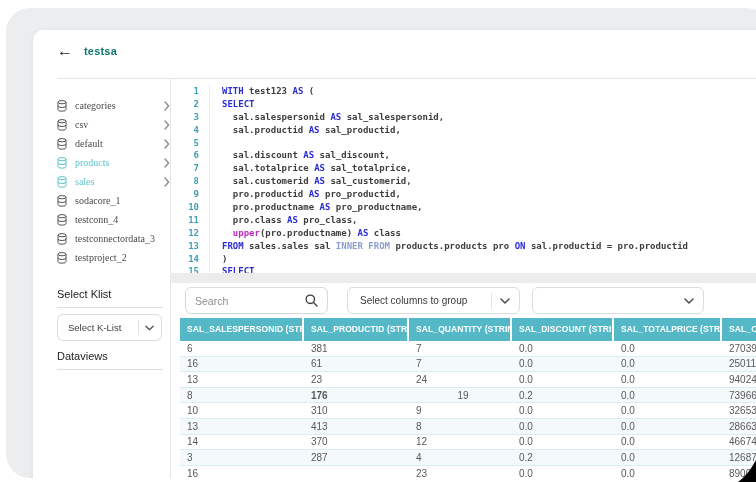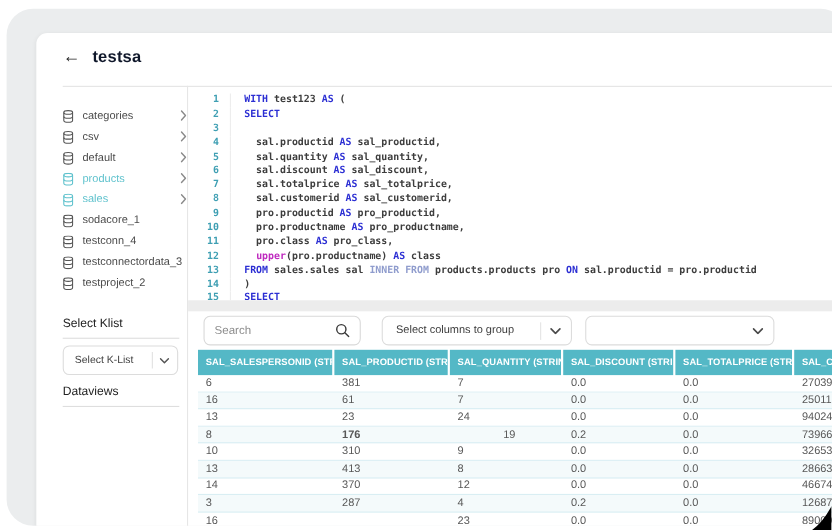--- a/index.html
+++ b/index.html
@@ -8,26 +8,26 @@
 
   .panel { position:absolute; left:6px; top:8px; width:764px; height:470px;
     background:#ebedee; border-radius:24px; overflow:hidden; }
 
   .card { position:absolute; left:27px; top:22px; right:-20px; bottom:-12px;
     background:#ffffff; border-radius:10px; box-shadow:0 1px 5px rgba(0,0,0,.07); }
 
   
   .hdr { position:absolute; left:24px; top:13px; display:flex; align-items:center; gap:11px; }
   .back { font-size:16px; color:#222; cursor:pointer; line-height:1; }
-  .title { font-size:15px; font-weight:700; color:#0f172a; letter-spacing:.2px; }
+  .title { font-size:11px; font-weight:700; color:#0f766e; letter-spacing:.2px; }
   .hdr-div { position:absolute; left:24px; right:0; top:48px; height:1px; background:#e4e4e4; }
 
   
   .side { position:absolute; left:24px; top:66px; width:113px; }
-  .side-item { height:19px; display:flex; align-items:center; cursor:pointer; }
+  .side-item { height:19px; display:flex; align-items:center; cursor:pointer;font-family:Liberation Serif, serif; }
   .side-item .db-ic { width:10px; height:12px; flex:none; display:flex; align-items:center; }
   .side-item .lbl { flex:1; margin-left:8px; font-size:10px; color:#4b4b4b;
     white-space:nowrap; overflow:hidden; }
   .side-item.active .lbl { color:#5fc2cd; }
   .side-item.active .db-ic svg { stroke:#5fc2cd; }
   .side-item .chev { width:6px; flex:none; }
   .sec-label { position:absolute; left:24px; font-size:11px; font-weight:400; color:#232323; }
   .sec-div { position:absolute; left:24px; width:106px; height:1px; background:#dedede; }
   .kdrop { position:absolute; left:24px; top:284px; width:105px; height:27px;
     border:1px solid #dcdcdc; border-radius:6px; display:flex; align-items:center;
@@ -220,28 +220,28 @@
         <div class="code-line">
           <span class="lnum">1</span>
           <span class="lcode"><span class="tk-k">WITH</span><span class="tk-d"> test123 </span><span class="tk-k">AS</span><span class="tk-d"> (</span></span>
         </div>
         <div class="code-line">
           <span class="lnum">2</span>
           <span class="lcode"><span class="tk-k">SELECT</span></span>
         </div>
         <div class="code-line">
           <span class="lnum">3</span>
+          <span class="lcode"><span class="tk-d">  sal.salespersonid </span><span class="tk-k">AS</span><span class="tk-d"> sal_salespersonid,</span></span>
         </div>
         <div class="code-line">
           <span class="lnum">4</span>
           <span class="lcode"><span class="tk-d">  sal.productid </span><span class="tk-k">AS</span><span class="tk-d"> sal_productid,</span></span>
         </div>
         <div class="code-line">
           <span class="lnum">5</span>
-          <span class="lcode"><span class="tk-d">  sal.quantity </span><span class="tk-k">AS</span><span class="tk-d"> sal_quantity,</span></span>
         </div>
         <div class="code-line">
           <span class="lnum">6</span>
           <span class="lcode"><span class="tk-d">  sal.discount </span><span class="tk-k">AS</span><span class="tk-d"> sal_discount,</span></span>
         </div>
         <div class="code-line">
           <span class="lnum">7</span>
           <span class="lcode"><span class="tk-d">  sal.totalprice </span><span class="tk-k">AS</span><span class="tk-d"> sal_totalprice,</span></span>
         </div>
         <div class="code-line">

